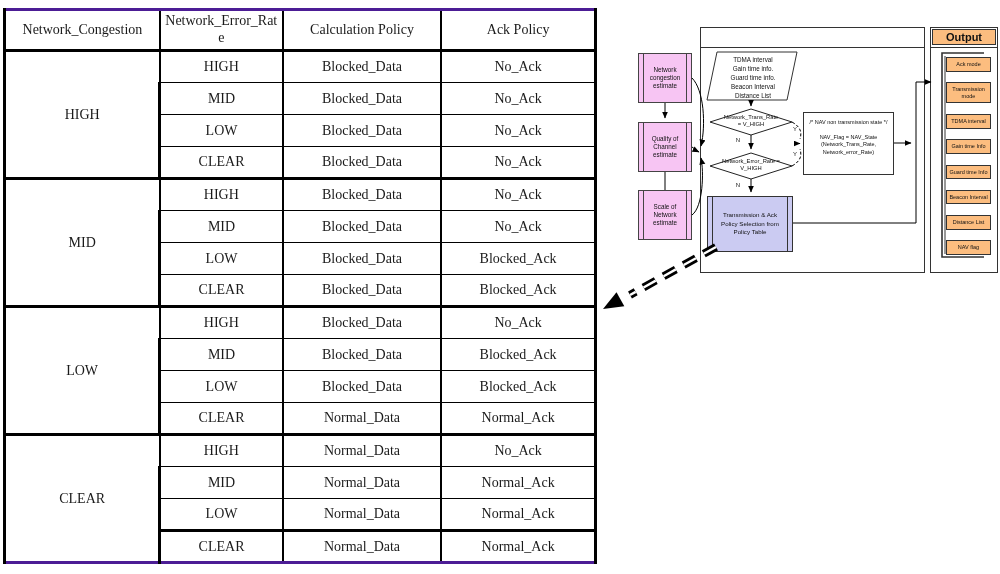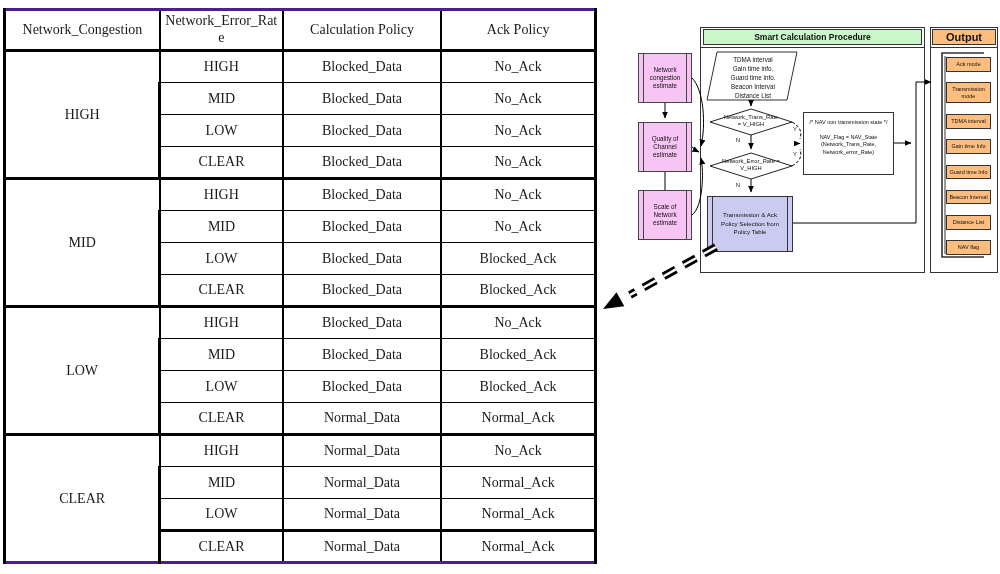--- a/index.html
+++ b/index.html
@@ -168,21 +168,20 @@
       </div>
       <div class="abs pink" style="top: 122px;">
         <span>Quality of Channel estimate</span>
       </div>
       <div class="abs pink" style="top: 190px;">
         <span>Scale of Network estimate</span>
       </div>
     </div>
 
   <div class="abs proc-box"></div>
-  <div class="abs proc-title">Smart Calculation Procedure</div>
 
   <div class="abs out-box"></div>
   <div class="abs out-title">Output</div>
   <div class="abs out-items" id="out-items">
       <div class="out-item">Ack mode</div>
       <div class="out-item">Transmission mode</div>
       <div class="out-item">TDMA interval</div>
       <div class="out-item">Gain time Info</div>
       <div class="out-item">Guard time Info</div>
       <div class="out-item">Beacon Interval</div>

